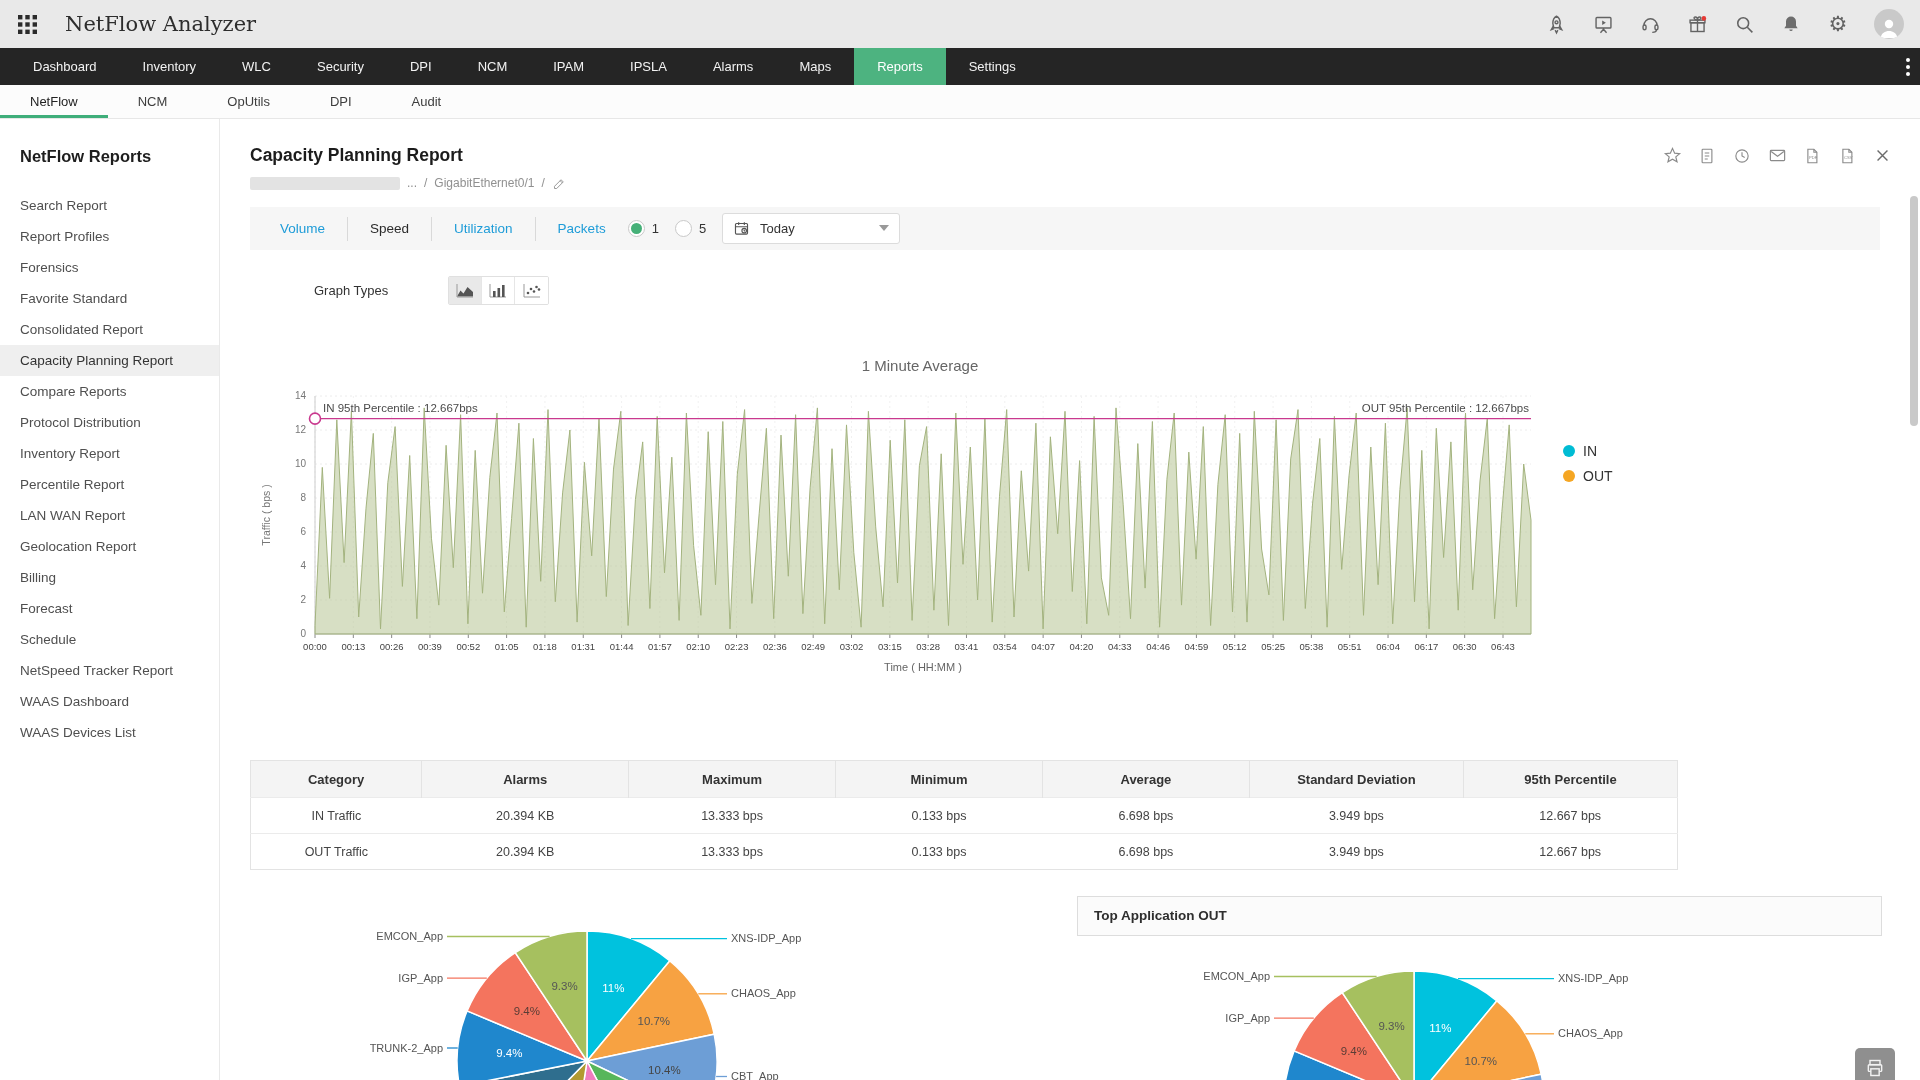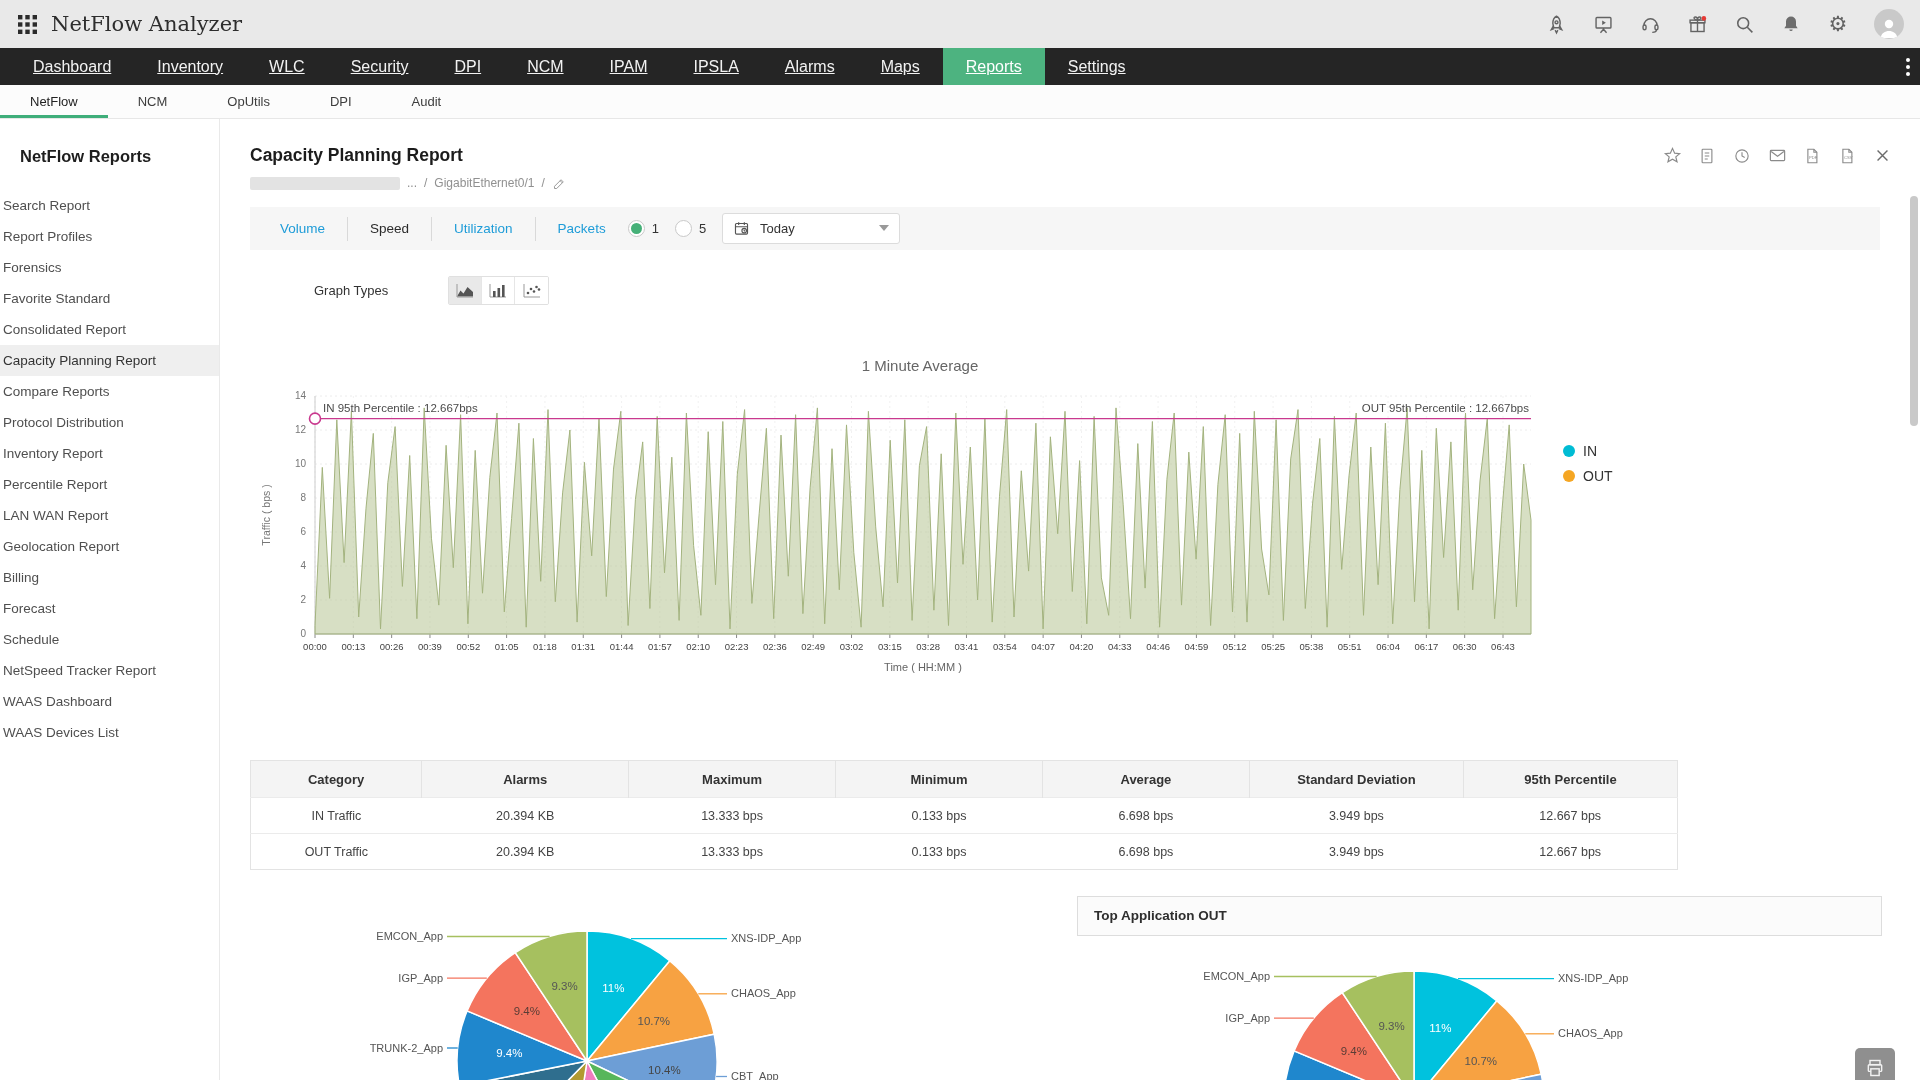--- a/index.html
+++ b/index.html
@@ -4,46 +4,46 @@
 <style>
   * { margin:0; padding:0; box-sizing:border-box; }
   html,body { width:1920px; height:1080px; overflow:hidden; background:#fff;
     font-family:"Liberation Sans", sans-serif; }
   ul { list-style:none; }
   svg { display:block; }
 
   
   .top-header { height:48px; background:#e9e9e9; display:flex; align-items:center;
     justify-content:space-between; padding:0 16px; }
-  .brand { display:flex; align-items:center; }
+  .brand { display:flex; align-items:center;gap:14px; }
   .app-title { font-family:"DejaVu Serif", serif; font-size:21px; color:#2d2d2d; margin-left:13px; }
   .header-icons { display:flex; align-items:center; gap:25px; color:#636363; }
   .hicon { width:22px; height:22px; display:flex; align-items:center; justify-content:center; cursor:pointer; position:relative; }
   .gear-glyph { font-family:"DejaVu Sans", sans-serif; font-size:21px; color:#636363; line-height:1; }
   .avatar { width:30px; height:30px; border-radius:50%; background:#c9c9c9; overflow:hidden; display:flex; align-items:flex-end; justify-content:center; }
 
   
   .main-nav { height:37px; background:#252525; display:flex; align-items:stretch; padding-left:10px; position:relative; }
-  .main-nav .nav-item { color:#f2f2f2; font-size:16px; padding:0 23px; display:flex; align-items:center; cursor:pointer;text-decoration:underline; }
+  .main-nav .nav-item { color:#f2f2f2; font-size:13px; padding:0 23px; display:flex; align-items:center; cursor:pointer; }
   .main-nav .nav-item.active { background:#4db380; color:#fff; }
   .kebab { position:absolute; right:10px; top:0; height:37px; display:flex; flex-direction:column;
     justify-content:center; gap:3px; cursor:pointer; }
   .kebab i { width:4px; height:4px; border-radius:50%; background:#fff; display:block; }
 
   
   .sub-nav { height:34px; background:#fcfcfc; border-bottom:1px solid #e7e7e7; display:flex; }
   .sub-item { padding:0 30px; font-size:13px; color:#3d3d3d; display:flex; align-items:center; position:relative; cursor:pointer; }
   .sub-item.active { color:#222; }
   .sub-item.active::after { content:''; position:absolute; left:0; right:0; bottom:0; height:3px; background:#3fae7a; }
 
   
   .body-row { display:flex; height:961px; }
   .sidebar { width:220px; flex-shrink:0; border-right:1px solid #e9e9e9; padding-top:28px; background:#fff; }
   .sidebar h2 { font-size:16.5px; font-weight:bold; color:#1e1e1e; margin:0 0 24px 20px; }
-  .sidebar li { font-size:13.5px; color:#4f4f4f; padding:8px 3px; cursor:pointer; }
+  .sidebar li { font-size:13.5px; color:#4f4f4f; padding:8px 20px; cursor:pointer; }
   .sidebar li.active { background:#efefef; color:#333; }
 
   .content { flex:1; position:relative; padding:26px 0 0 30px; }
 
   .title-row { display:flex; justify-content:space-between; align-items:center; padding-right:28px; }
   .title-row h1 { font-size:17.5px; color:#1c1c1c; }
   .action-icons { display:flex; align-items:center; gap:15px; color:#8a8a8a; }
   .aicon { width:20px; height:20px; display:flex; align-items:center; justify-content:center; cursor:pointer; }
 
   .breadcrumb { margin-top:9px; display:flex; align-items:center; gap:7px; color:#909090; font-size:12px; }

